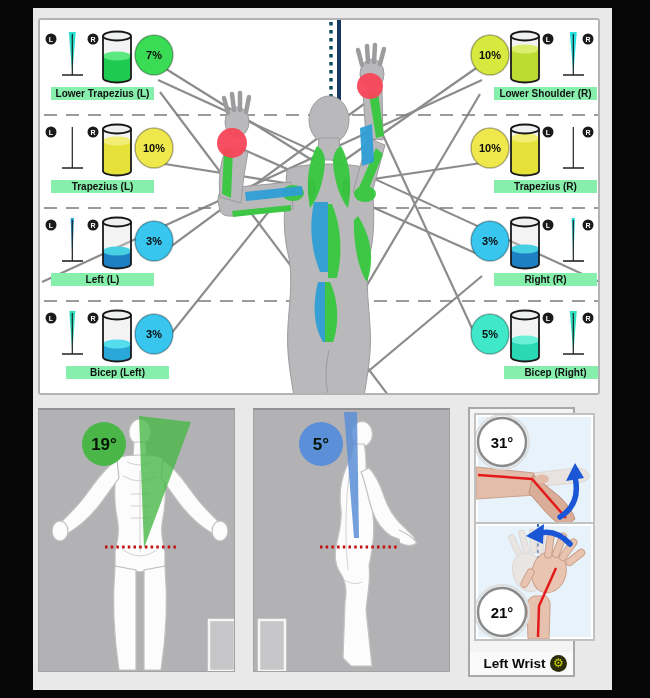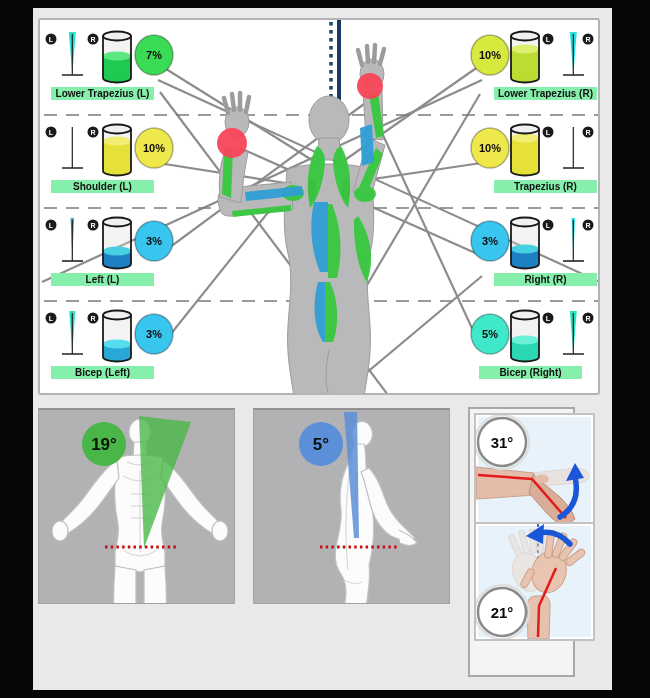--- a/index.html
+++ b/index.html
@@ -13,21 +13,21 @@
   .bg-svg{position:absolute;left:0;top:0}
   .gauge{position:absolute;width:166px;height:84px}
   .gauge svg{position:absolute;left:0;top:0}
   .gauge-label{position:absolute;top:57px;height:13px;background:#86efac;color:#111;
                font-weight:bold;font-size:10px;line-height:13px;text-align:center;width:103px;
                white-space:nowrap;overflow:hidden}
   .marker-t{fill:#fff;font-size:7px;font-weight:bold;text-anchor:middle;font-family:"Liberation Sans",sans-serif}
   .badge-t{fill:#0d0d0d;font-size:11px;font-weight:bold;text-anchor:middle;font-family:"Liberation Sans",sans-serif}
 
   
-  .posture-panel{position:absolute;width:197px;height:196px;background:#b2b2b4;
+  .posture-panel{position:absolute;width:197px;height:264px;background:#b2b2b4;
                  border:1px solid #a2a2a4;border-top:2px solid #929294;box-sizing:border-box;overflow:hidden}
   .angle-t{font-weight:bold;font-size:17px;fill:#071407;text-anchor:middle;font-family:"Liberation Sans",sans-serif}
 
   
   .wrist-panel{position:absolute;left:435px;top:399px;width:107px;height:270px;background:#f4f4f4;
                border:2px solid #a8a8aa;box-sizing:border-box}
   .wrist-cell{position:absolute;left:4px;width:121px;height:119px;background:#e7f2fa;
               border:2px solid #c2c2c2;box-shadow:inset 0 0 0 2px #ffffff;box-sizing:border-box;overflow:hidden}
   .wrist-title-bar{position:absolute;left:0;bottom:0;width:100%;height:23px;background:#fafafa;
                    display:flex;align-items:center;justify-content:center}
@@ -181,21 +181,21 @@
           <ellipse cx="75" cy="48" rx="14" ry="4.5" fill="#e6e138"></ellipse>
           <ellipse cx="75" cy="18" rx="14" ry="4.5" fill="#f2ee75"></ellipse>
           <path d="M61,6 L61,48 A14,4.5 0 0 0 89,48 L89,6" stroke="#1a1a1a" stroke-width="1.8" fill="none"></path>
           <ellipse cx="75" cy="6" rx="14" ry="4.5" fill="#eef0f1" stroke="#161616" stroke-width="1.8"></ellipse>
         </g>
         <g>
           <ellipse cx="112" cy="25" rx="19" ry="20" stroke="rgba(0,0,0,.3)" stroke-width="1.5" fill="#efe84d"></ellipse>
           <text x="112" y="29.2" class="badge-t">10%</text>
         </g>
       </svg>
-      <div class="gauge-label" style="left:9px">Shoulder (L)</div>
+      <div class="gauge-label" style="left:9px">Trapezius (L)</div>
     </div>
 
     <div class="gauge" style="left:2px;top:196px">
       <svg width="140" height="56" viewBox="0 0 140 56">
         <g>
             <circle cx="9" cy="9" r="5.5" fill="#1b1b1b"></circle>
             <text x="9" y="11.6" class="marker-t">L</text>
           </g>
         <g>
           <polygon points="28.6,2 32,2 30.3,44" fill="#2f9fd8"></polygon>
@@ -243,21 +243,21 @@
           <ellipse cx="75" cy="48" rx="14" ry="4.5" fill="#29a8d8"></ellipse>
           <ellipse cx="75" cy="35" rx="14" ry="4.5" fill="#55dded"></ellipse>
           <path d="M61,6 L61,48 A14,4.5 0 0 0 89,48 L89,6" stroke="#1a1a1a" stroke-width="1.8" fill="none"></path>
           <ellipse cx="75" cy="6" rx="14" ry="4.5" fill="#eef0f1" stroke="#161616" stroke-width="1.8"></ellipse>
         </g>
         <g>
           <ellipse cx="112" cy="25" rx="19" ry="20" stroke="rgba(0,0,0,.3)" stroke-width="1.5" fill="#38c5ee"></ellipse>
           <text x="112" y="29.2" class="badge-t">3%</text>
         </g>
       </svg>
-      <div class="gauge-label" style="left:9px">Bicep (Left)</div>
+      <div class="gauge-label" style="left:24px">Bicep (Left)</div>
     </div>
 
     <div class="gauge" style="left:400px;top:10px">
       <svg width="160" height="56" viewBox="0 0 160 56">
         <g>
           <ellipse cx="50" cy="25" rx="19" ry="20" stroke="rgba(0,0,0,.3)" stroke-width="1.5" fill="#d7e83e"></ellipse>
           <text x="50" y="29.2" class="badge-t">10%</text>
         </g>
         <g>
           <rect x="71" y="6" width="28" height="42" fill="#dcdcdc" opacity="0.35"></rect>
@@ -274,21 +274,21 @@
         <g>
           <polygon points="129.8,2 136.8,2 133.3,44" fill="#27e0e0"></polygon>
           <line x1="133.3" y1="4" x2="133.3" y2="45" stroke="#222" stroke-width="1.2"></line>
           <line x1="123" y1="45" x2="144" y2="45" stroke="#222" stroke-width="1.6"></line>
         </g>
         <g>
             <circle cx="148" cy="9" r="5.5" fill="#1b1b1b"></circle>
             <text x="148" y="11.6" class="marker-t">R</text>
           </g>
       </svg>
-      <div class="gauge-label" style="left:54px">Lower Trapezius (R)</div>
+      <div class="gauge-label" style="left:54px">Lower Shoulder (R)</div>
     </div>
 
     <div class="gauge" style="left:400px;top:103px">
       <svg width="160" height="56" viewBox="0 0 160 56">
         <g>
           <ellipse cx="50" cy="25" rx="19" ry="20" stroke="rgba(0,0,0,.3)" stroke-width="1.5" fill="#efe84d"></ellipse>
           <text x="50" y="29.2" class="badge-t">10%</text>
         </g>
         <g>
           <rect x="71" y="6" width="28" height="42" fill="#dcdcdc" opacity="0.35"></rect>
@@ -367,21 +367,21 @@
         <g>
           <polygon points="129.8,2 136.8,2 133.3,44" fill="#2fe3c0"></polygon>
           <line x1="133.3" y1="4" x2="133.3" y2="45" stroke="#222" stroke-width="1.2"></line>
           <line x1="123" y1="45" x2="144" y2="45" stroke="#222" stroke-width="1.6"></line>
         </g>
         <g>
             <circle cx="148" cy="9" r="5.5" fill="#1b1b1b"></circle>
             <text x="148" y="11.6" class="marker-t">R</text>
           </g>
       </svg>
-      <div class="gauge-label" style="left:39px">Bicep (Right)</div>
+      <div class="gauge-label" style="left:64px">Bicep (Right)</div>
     </div>
   </div>
 
   <div class="posture-panel" style="left:5px;top:400px">
     <svg width="195" height="261" viewBox="0 0 195 261">
       <g fill="#fcfcfc" stroke="#bfbfbf" stroke-width="1.2">
         <ellipse cx="101" cy="22" rx="11" ry="13"></ellipse>
         <path d="M95,32 L107,32 L108,46 L94,46 Z"></path>
         <path d="M78,48 C88,44 114,44 124,48 C126,70 128,88 124,108 C121,122 124,132 126,142 L126,156 L101,162 L76,156 L76,142 C78,132 81,122 78,108 C74,88 76,70 78,48 Z"></path>
         <path d="M78,50 C66,58 56,72 46,86 C38,97 28,106 20,114 L28,124 C38,118 50,108 58,98 C66,88 74,76 80,68 Z"></path>
@@ -479,15 +479,19 @@
           <polygon points="50,12 68,0 67,20" fill="#1b56d6"></polygon>
         </g>
         <g>
           <circle cx="26" cy="88" r="24" fill="#ffffff" stroke="#8a8a8a" stroke-width="2.5"></circle>
           <circle cx="26" cy="88" r="27" fill="none" stroke="#dedede" stroke-width="2"></circle>
           <text x="26" y="93.5" class="wrist-angle-t">21°</text>
         </g>
       </svg>
     </div>
 
+    <div class="wrist-title-bar">
+      <span class="wrist-title">Left Wrist</span>
+      <span class="gear">⚙</span>
+    </div>
   </div>
 
 </div>
 
 </body></html>

